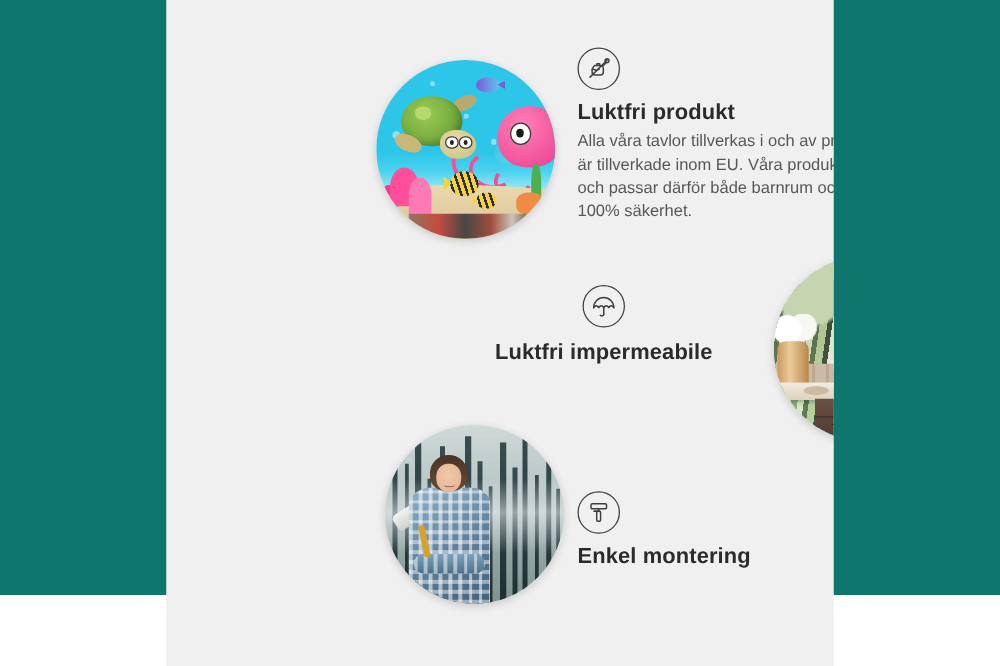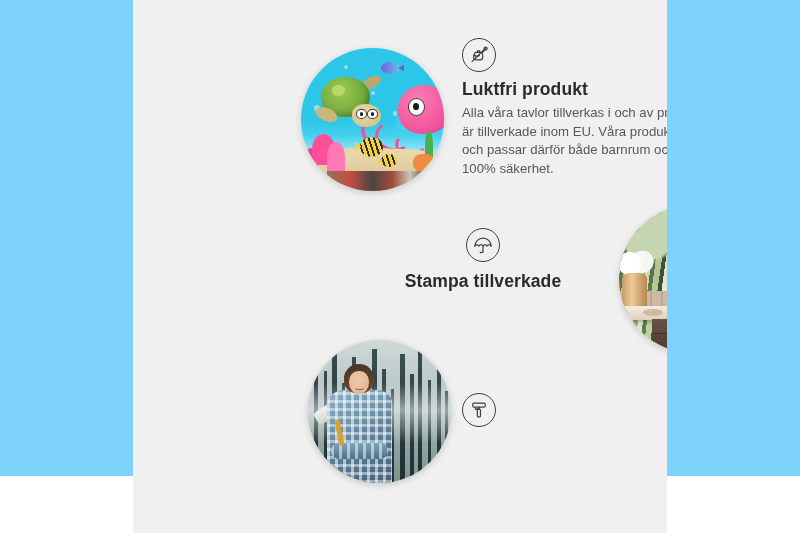--- a/index.html
+++ b/index.html
@@ -9,21 +9,21 @@
     height: 533px;
     background: #ffffff;
     font-family: "Liberation Sans", sans-serif;
     overflow: hidden;
   }
 
   #stage {
     position: relative;
     width: 800px;
     height: 476px;
-    background: #7dd3fc;
+    background: #0f766e;
   }
 
   
   #panel {
     position: absolute;
     left: 133px;
     top: 0px;
     width: 534px;
     height: 533px;
     background: #f0f0f0;
@@ -360,21 +360,21 @@
         <div class="icon-circle">
           <svg width="22" height="22" viewBox="0 0 24 24" fill="none" stroke="#3f3f3f" stroke-width="1.3" stroke-linecap="round" stroke-linejoin="round">
             <path d="M3.2 13.2 a8.8 8.8 0 0 1 17.6 0"></path>
             <path d="M3.2 13.2 c1.5 -2.2 3.0 -2.2 4.4 0 c1.5 -2.2 3.0 -2.2 4.4 0
                      c1.5 -2.2 3.0 -2.2 4.4 0 c1.5 -2.2 3.0 -2.2 4.4 0"></path>
             <path d="M12 13.2 v6.0"></path>
             <path d="M12 19.2 a1.8 1.8 0 0 1 -3.0 0.7"></path>
           </svg>
         </div>
       </div>
-      <div class="feat-title">Stampa tillverkade</div>
+      <div class="feat-title">Luktfri impermeabile</div>
     </div>
 
     <div class="photo" id="photo-bath">
       <div class="inner">
         <div class="bath-wall-shadow"></div>
         <div class="bath-backsplash"></div>
 
         <div class="bath-flowers"></div>
         <div class="bath-vase"></div>
         <div class="bath-counter"></div>
@@ -422,16 +422,17 @@
       <div class="icon-wrap">
         <div class="icon-circle">
           <svg width="22" height="22" viewBox="0 0 24 24" fill="none" stroke="#3f3f3f" stroke-width="1.3" stroke-linecap="round" stroke-linejoin="round">
             <rect x="5.2" y="4.4" width="13.6" height="4.4" rx="1.2"></rect>
             <path d="M12 8.8 v2.2 h-4.0"></path>
             <path d="M8.0 11.0 h4.0"></path>
             <rect x="10.2" y="11.0" width="3.4" height="8.6" rx="1.0"></rect>
           </svg>
         </div>
       </div>
+      <div class="feat-title">Enkel montering</div>
     </div>
 
   </div>
 </div>
 
 </body></html>

